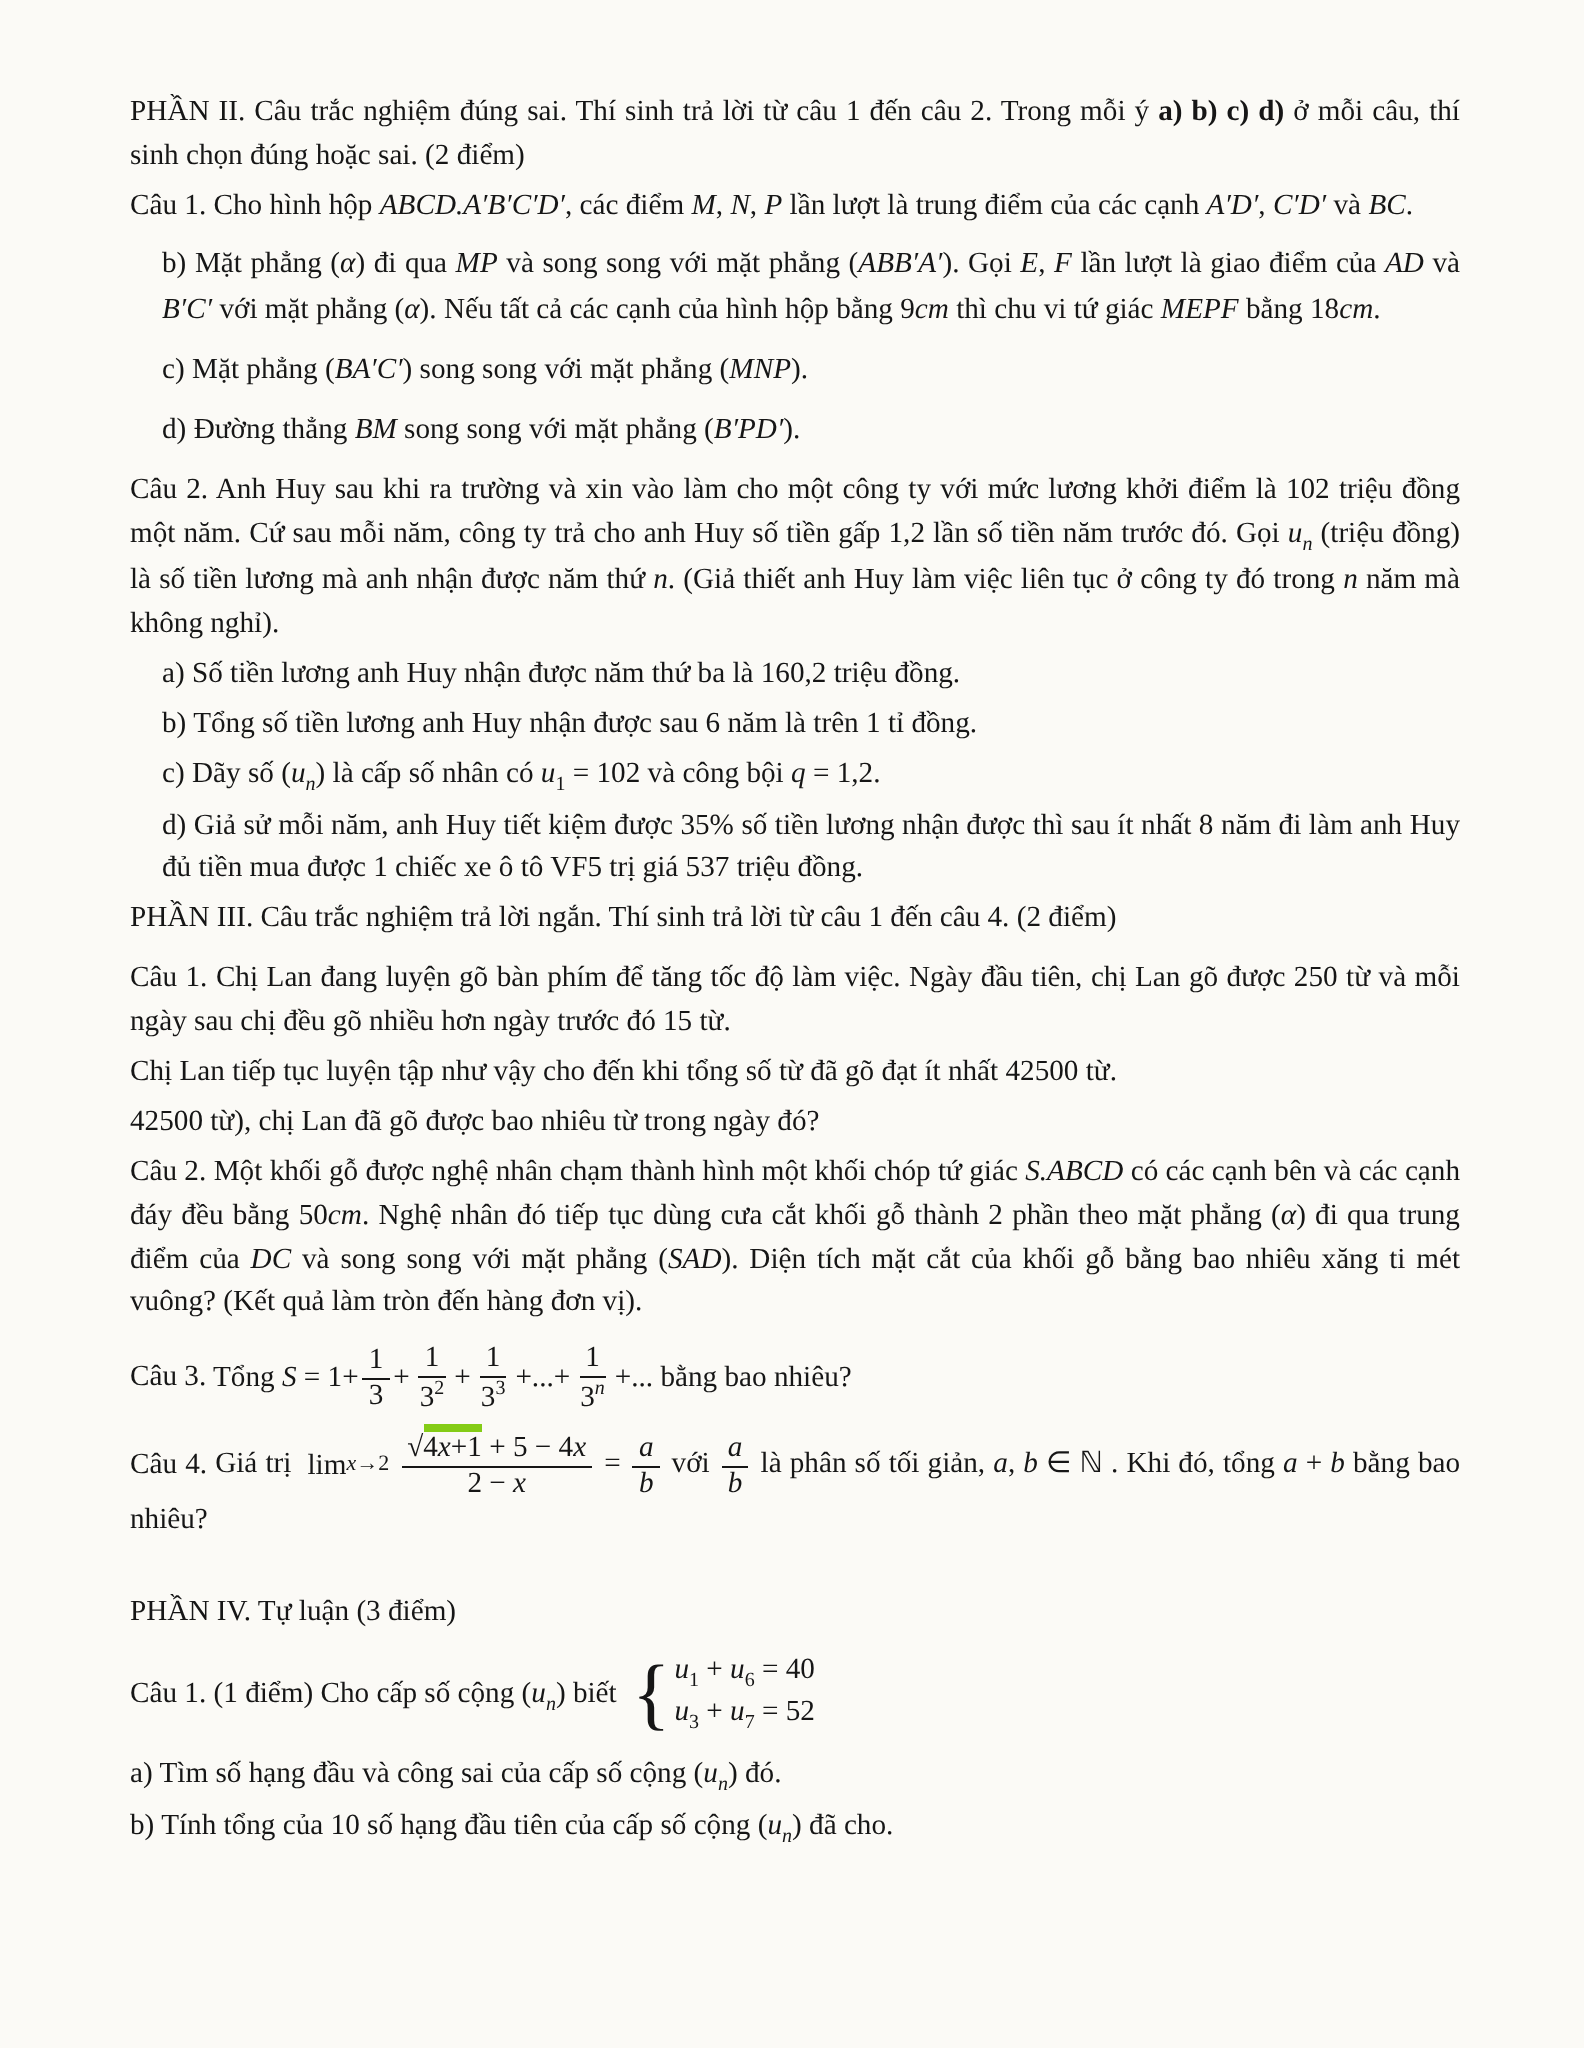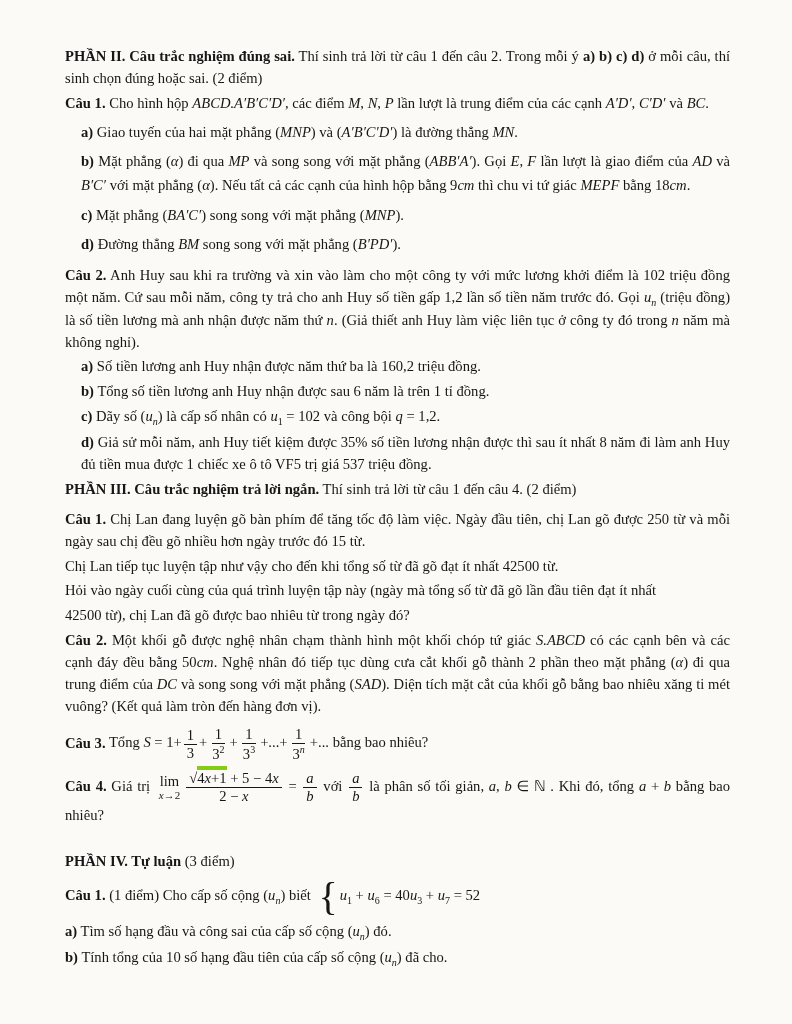--- a/index.html
+++ b/index.html
@@ -6,63 +6,59 @@
   body{
     width:792px;height:1024px;background:#fbfaf6;
     font-family:"Liberation Serif", serif;color:#161616;
   }
   .page{
     box-sizing:border-box;width:792px;height:1024px;
     padding:46px 62px 0 65px;font-size:14.6px;line-height:1.5;
     overflow:hidden;
   }
   .para{margin:0 0 3px 0;text-align:justify}
-  .b{font-weight:bold}
+  .b{font-weight:normal}
   .item{padding-left:16px}
   .sp{margin:6px 0;line-height:1.62}
   .qgap{margin-top:8px}
   .center{padding-right:60px}
   .h3{margin-top:0}
   .h4{margin-top:24px}
   i{font-style:italic}
   sub,sup{font-size:10px}
   .frac{
     display:inline-flex;flex-direction:column;align-items:center;
     vertical-align:middle;line-height:1.15;margin:0 2px;text-align:center;
   }
   .frac>span:first-child{border-bottom:1px solid #161616;padding:0 3px;display:block}
   .frac>span:last-child{padding:0 3px;display:block}
   .lim{
-    display:inline-flex;flex-direction:column;align-items:center;
+    display:inline-flex;flex-direction:row;align-items:flex-start;
     vertical-align:middle;line-height:1;margin:0 4px;
   }
   .lim .under{font-size:11px;margin-top:1px}
   .rad{font-style:normal}
   .radbar{border-top:4px solid #84cc16}
   .system{display:inline-flex;align-items:center;vertical-align:middle;margin-left:4px}
   .brace{font-size:40px;line-height:.8;font-weight:400;margin-right:2px}
-  .eqs{display:inline-flex;flex-direction:row;line-height:1.35;text-align:right}
+  .eqs{display:inline-flex;flex-direction:column;line-height:1.35;text-align:right}
 </style>
 </head>
 <body>
 
 <div class="page">
 
   <p class="para">
     <span class="b">PHẦN II. Câu trắc nghiệm đúng sai.</span>
     <span>Thí sinh trả lời từ câu 1 đến câu 2. Trong mỗi ý <b>a) b) c) d)</b> ở mỗi câu, thí sinh chọn đúng hoặc sai. (2 điểm)</span>
   </p>
 
   <p class="para">
     <span class="b">Câu 1.</span>
     <span>Cho hình hộp <i>ABCD.A′B′C′D′</i>,  các điểm <i>M</i>, <i>N</i>, <i>P</i> lần lượt là trung điểm của các cạnh <i>A′D′</i>, <i>C′D′</i> và <i>BC</i>.</span>
-  </p>
-  <p class="para item sp">
-    <span class="b">a)</span>
-    <span>Giao tuyến của hai mặt phẳng (<i>MNP</i>) và (<i>A′B′C′D′</i>) là đường thẳng <i>MN</i>.</span>
   </p>
   <p class="para item sp">
     <span class="b">b)</span>
     <span>Mặt phẳng (<i>α</i>) đi qua <i>MP</i> và song song với mặt phẳng (<i>ABB′A′</i>). Gọi <i>E</i>, <i>F</i> lần lượt là giao điểm của <i>AD</i> và <i>B′C′</i> với mặt phẳng (<i>α</i>). Nếu tất cả các cạnh của hình hộp bằng 9<i>cm</i> thì chu vi tứ giác <i>MEPF</i> bằng 18<i>cm</i>.</span>
   </p>
   <p class="para item sp">
     <span class="b">c)</span>
     <span>Mặt phẳng (<i>BA′C′</i>) song song với mặt phẳng (<i>MNP</i>).</span>
   </p>
   <p class="para item sp">
@@ -95,23 +91,20 @@
     <span class="b">PHẦN III. Câu trắc nghiệm trả lời ngắn.</span>
     <span>Thí sinh trả lời từ câu 1 đến câu 4. (2 điểm)</span>
   </p>
 
   <p class="para qgap">
     <span class="b">Câu 1.</span>
     <span>Chị Lan đang luyện gõ bàn phím để tăng tốc độ làm việc. Ngày đầu tiên, chị Lan gõ được 250 từ và mỗi ngày sau chị đều gõ nhiều hơn ngày trước đó 15 từ.</span>
   </p>
   <p class="para">
     <span>Chị Lan tiếp tục luyện tập như vậy cho đến khi tổng số từ đã gõ đạt ít nhất 42500 từ.</span>
-  </p>
-  <p class="para">
-    <span>Hỏi vào ngày cuối cùng của quá trình luyện tập này (ngày mà tổng số từ đã gõ lần đầu tiên đạt ít nhất</span>
   </p>
   <p class="para center">
     <span>42500 từ), chị Lan đã gõ được bao nhiêu từ trong ngày đó?</span>
   </p>
 
   <p class="para">
     <span class="b">Câu 2.</span>
     <span>Một khối gỗ được nghệ nhân chạm thành hình một khối chóp tứ giác <i>S.ABCD</i>  có các cạnh bên và các cạnh đáy đều bằng 50<i>cm</i>. Nghệ nhân đó tiếp tục dùng cưa cắt khối gỗ thành 2 phần theo mặt phẳng (<i>α</i>) đi qua trung điểm của <i>DC</i> và song song với mặt phẳng (<i>SAD</i>). Diện tích mặt cắt của khối gỗ bằng bao nhiêu xăng ti mét vuông? (Kết quả làm tròn đến hàng đơn vị).</span>
   </p>
 

